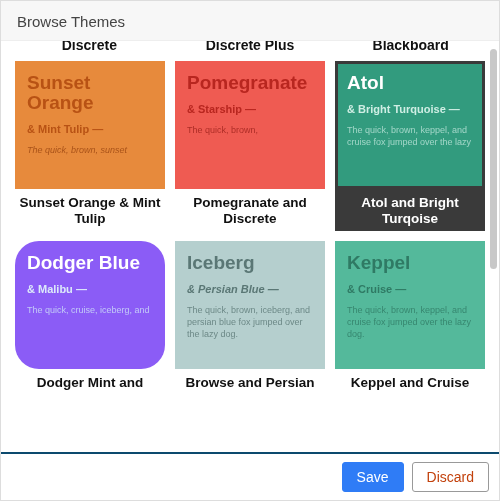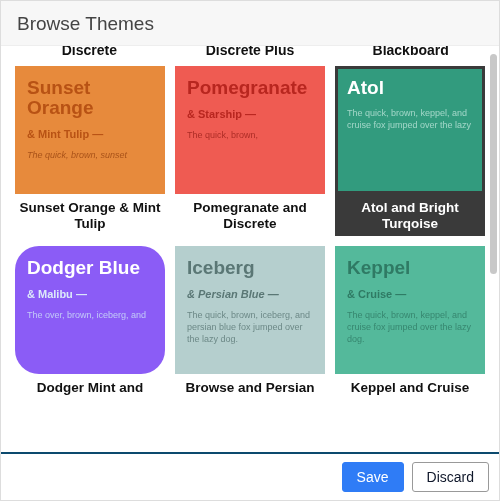--- a/index.html
+++ b/index.html
@@ -3,21 +3,21 @@
 <meta charset="utf-8">
 <style>
   * { box-sizing: border-box; margin: 0; padding: 0; }
   html, body { width: 500px; height: 501px; font-family: Arial, Helvetica, sans-serif; background: #fff; }
   .dialog {
     width: 500px; height: 501px; background: #f7f7f7;
     display: flex; flex-direction: column; border: 1px solid #ddd;
   }
   .dialog-header {
     padding: 12px 16px 10px 16px;
-    font-size: 19px; color: #444; background: #f7f7f7;
+    font-size: 15px; color: #444; background: #f7f7f7;
     border-bottom: 1px solid #eee;
   }
   .scroll-area {
     flex: 1; overflow: hidden; background: #fff; position: relative;
     padding: 0 14px;
   }
   .scrollbar {
     position: absolute; right: 2px; top: 8px; width: 7px; height: 220px;
     background: #c8c8c8; border-radius: 4px;
   }
@@ -47,21 +47,21 @@
   .theme-tile.selected .caption {
     background: #3a3a3a; color: #fff;
   }
   .theme-tile.selected .preview { box-shadow: 0 0 0 3px #3a3a3a inset; }
   .footer {
     background: #fff; border-top: 2px solid #0c4a6e;
     padding: 8px 10px; display: flex; justify-content: flex-end; gap: 8px;
   }
   .btn {
     font-size: 14px; padding: 6px 14px; border-radius: 3px; cursor: pointer;
-    border: 1px solid #999; background: #fff; color: #0f172a;
+    border: 1px solid #999; background: #fff; color: #c2410c;
   }
   .btn.primary {
     background: #2f7cf6; border-color: #2f7cf6; color: #fff; font-weight: 500;
   }
   
   .t-sunset   { background:#e78a3c; } .t-sunset .pt{color:#b85214;} .t-sunset .ps{color:#b85214;} .t-sunset .pd{color:#9a4510;font-style:italic;}
   .t-pome     { background:#ef5b52; } .t-pome .pt{color:#b8261f;} .t-pome .ps{color:#b8261f;} .t-pome .pd{color:#9a1f19;}
   .t-atol     { background:#329b7e; } .t-atol .pt{color:#ffffff;} .t-atol .ps{color:#cfeee4;} .t-atol .pd{color:#bde5da;}
   .t-dodger   { background:#8b5cf6;border-radius:24px; } .t-dodger .pt{color:#fff;} .t-dodger .ps{color:#dceafa;} .t-dodger .pd{color:#cfe3f8;}
   .t-iceberg  { background:#b5cfce; } .t-iceberg .pt{color:#5a7775;} .t-iceberg .ps{color:#5a7775;font-style:italic;} .t-iceberg .pd{color:#5a7775;}
@@ -95,29 +95,30 @@
           <div class="preview t-pome">
             <div class="pt">Pomegranate</div>
             <div class="ps">&amp; Starship —</div>
             <div class="pd">The quick, brown,</div>
           </div>
           <div class="caption">Pomegranate and Discrete</div>
         </div>
         <div class="theme-tile selected">
           <div class="preview t-atol">
             <div class="pt">Atol</div>
+            <div class="ps">&amp; Bright Turquoise —</div>
             <div class="pd">The quick, brown, keppel, and cruise fox jumped over the lazy</div>
           </div>
           <div class="caption">Atol and Bright Turqoise</div>
         </div>
         <div class="theme-tile">
           <div class="preview t-dodger">
             <div class="pt">Dodger Blue</div>
             <div class="ps">&amp; Malibu —</div>
-            <div class="pd">The over, brown, iceberg, and</div>
+            <div class="pd">The quick, cruise, iceberg, and</div>
           </div>
           <div class="caption">Dodger Mint and</div>
         </div>
         <div class="theme-tile">
           <div class="preview t-iceberg">
             <div class="pt">Iceberg</div>
             <div class="ps">&amp; Persian Blue —</div>
             <div class="pd">The quick, brown, iceberg, and persian blue fox jumped over the lazy dog.</div>
           </div>
           <div class="caption">Browse and Persian</div>

